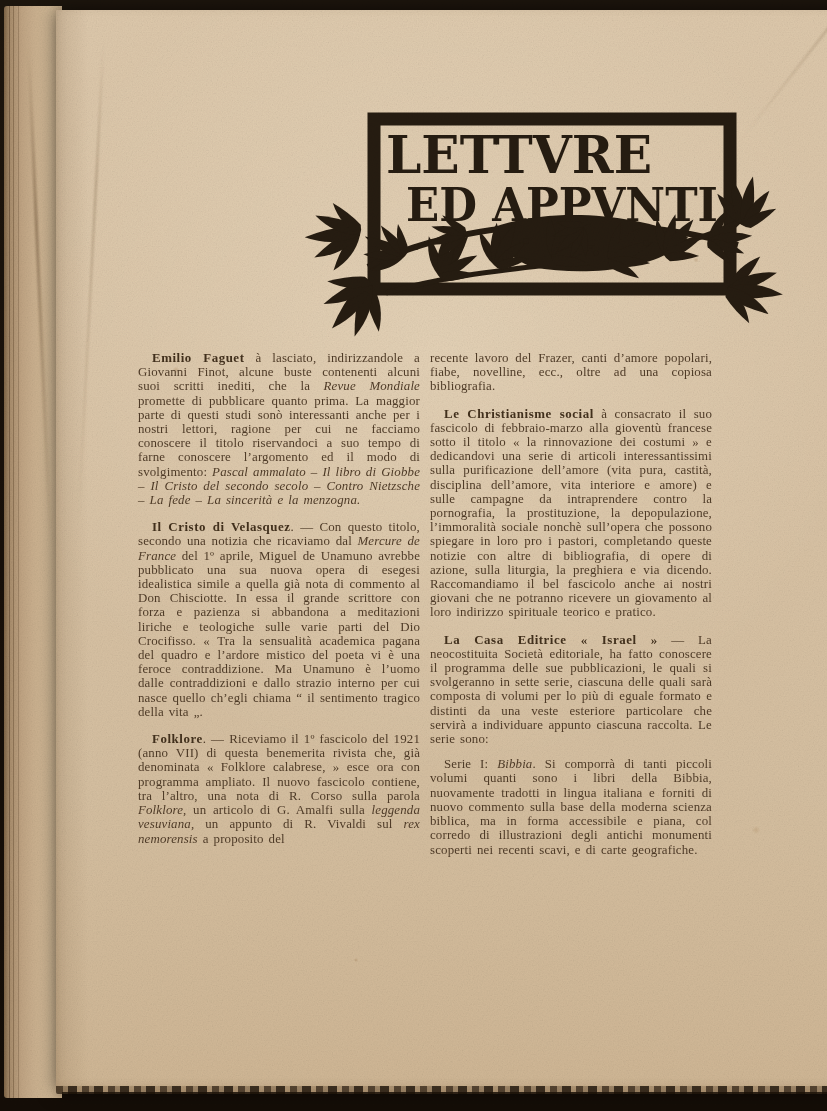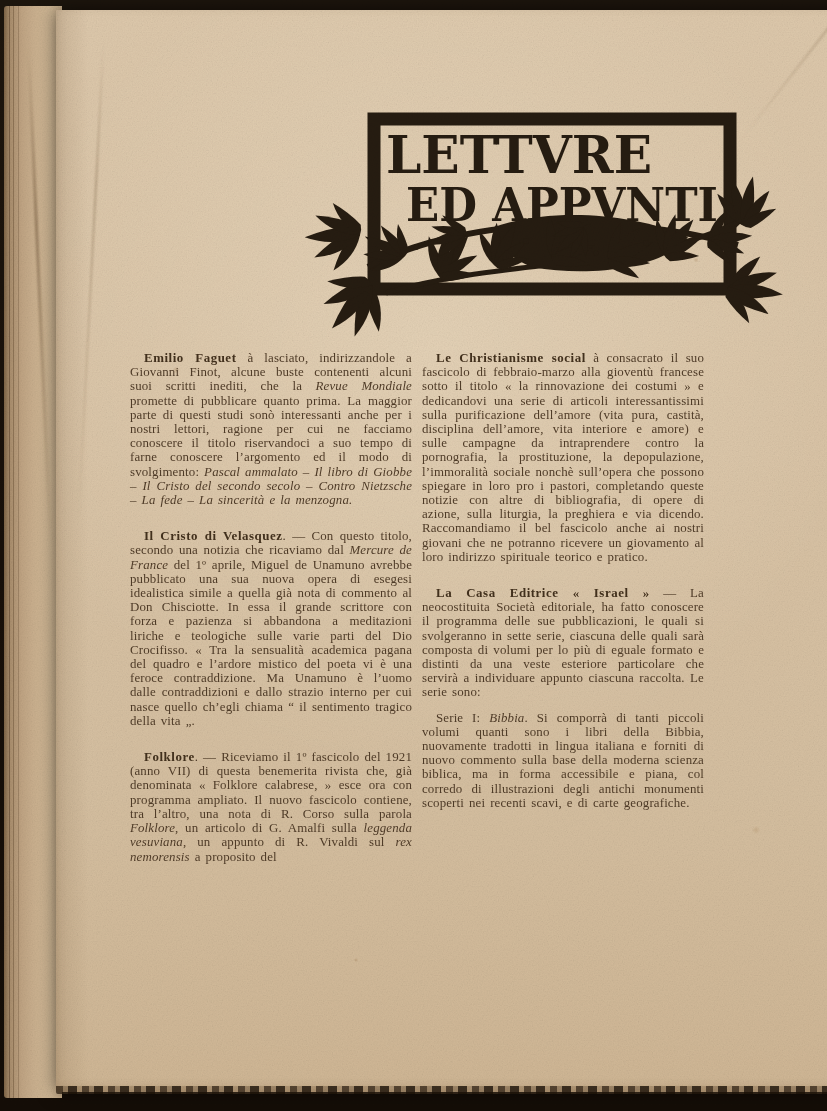--- a/index.html
+++ b/index.html
@@ -68,32 +68,32 @@
   
   .header-art{position:absolute;left:290px;top:96px;width:404px;height:202px;overflow:visible;}
   .header-art .wc{fill:var(--woodcut);}
   .header-art .wc-stroke{fill:none;stroke:var(--woodcut);}
   .header-art text{
     font-family:"DejaVu Serif","Liberation Serif",serif;
     font-weight:700;fill:var(--woodcut);
   }
   
   .text-block{
-    position:absolute;left:74px;top:341px;width:574px;
+    position:absolute;left:82px;top:341px;width:574px;
     display:flex;gap:10px;
     color:var(--ink);
   }
   .col{width:282px;}
   .col.right{width:282px;}
   .para{
     font-size:12.9px;line-height:14.2px;text-align:justify;
     word-spacing:1.6px;letter-spacing:.15px;
     text-rendering:optimizeLegibility;
   }
-  .para + .para{margin-top:22px;}
+  .para + .para{margin-top:13px;}
   .para.flush{margin-top:11px;}
   .para.indent{text-indent:14px;}
   .seg-bold{font-weight:700;letter-spacing:.55px;color:#43311d;}
   .seg-italic{font-style:italic;}
   
   .texture{position:absolute;inset:0;width:100%;height:100%;opacity:.2;
     mix-blend-mode:multiply;pointer-events:none;}
 </style>
 </head>
 <body>
@@ -153,20 +153,21 @@
       </g>
     </svg>
 
     <div class="text-block">
       <div class="col left">
           <p class="para indent"><span class="seg-bold">Emilio Faguet</span><span class="seg-normal"> à lasciato, indirizzandole a Giovanni Finot, alcune buste contenenti alcuni suoi scritti inediti, che la </span><span class="seg-italic">Revue Mondiale</span><span class="seg-normal"> promette di pubblicare quanto prima. La maggior parte di questi studi sonò interessanti anche per i nostri lettori, ragione per cui ne facciamo conoscere il titolo riservandoci a suo tempo di farne conoscere l’argomento ed il modo di svolgimento: </span><span class="seg-italic">Pascal ammalato – Il libro di Giobbe – Il Cristo del secondo secolo – Contro Nietzsche – La fede – La sincerità e la menzogna.</span></p>
           <p class="para indent"><span class="seg-bold">Il Cristo di Velasquez</span><span class="seg-normal">. — Con questo titolo, secondo una notizia che ricaviamo dal </span><span class="seg-italic">Mercure de France</span><span class="seg-normal"> del 1º aprile, Miguel de Unamuno avrebbe pubblicato una sua nuova opera di esegesi idealistica simile a quella già nota di commento al Don Chisciotte. In essa il grande scrittore con forza e pazienza si abbandona a meditazioni liriche e teologiche sulle varie parti del Dio Crocifisso. « Tra la sensualità academica pagana del quadro e l’ardore mistico del poeta vi è una feroce contraddizione. Ma Unamuno è l’uomo dalle contraddizioni e dallo strazio interno per cui nasce quello ch’egli chiama “ il sentimento tragico della vita „.</span></p>
           <p class="para indent"><span class="seg-bold">Folklore</span><span class="seg-normal">. — Riceviamo il 1º fascicolo del 1921 (anno VII) di questa benemerita rivista che, già denominata « Folklore calabrese, » esce ora con programma ampliato. Il nuovo fascicolo contiene, tra l’altro, una nota di R. Corso sulla parola </span><span class="seg-italic">Folklore</span><span class="seg-normal">, un articolo di G. Amalfi sulla </span><span class="seg-italic">leggenda vesuviana</span><span class="seg-normal">, un appunto di R. Vivaldi sul </span><span class="seg-italic">rex nemorensis</span><span class="seg-normal"> a proposito del</span></p>
         </div>
       <div class="col right">
+          <p class="para"><span class="seg-normal">recente lavoro del Frazer, canti d’amore popolari, fiabe, novelline, ecc., oltre ad una copiosa bibliografia.</span></p>
           <p class="para indent"><span class="seg-bold">Le Christianisme social</span><span class="seg-normal"> à consacrato il suo fascicolo di febbraio-marzo alla gioventù francese sotto il titolo « la rinnovazione dei costumi » e dedicandovi una serie di articoli interessantissimi sulla purificazione dell’amore (vita pura, castità, disciplina dell’amore, vita interiore e amore) e sulle campagne da intraprendere contro la pornografia, la prostituzione, la depopulazione, l’immoralità sociale nonchè sull’opera che possono spiegare in loro pro i pastori, completando queste notizie con altre di bibliografia, di opere di azione, sulla liturgia, la preghiera e via dicendo. Raccomandiamo il bel fascicolo anche ai nostri giovani che ne potranno ricevere un giovamento al loro indirizzo spirituale teorico e pratico.</span></p>
           <p class="para indent"><span class="seg-bold">La Casa Editrice « Israel »</span><span class="seg-normal"> — La neocostituita Società editoriale, ha fatto conoscere il programma delle sue pubblicazioni, le quali si svolgeranno in sette serie, ciascuna delle quali sarà composta di volumi per lo più di eguale formato e distinti da una veste esteriore particolare che servirà a individuare appunto ciascuna raccolta. Le serie sono:</span></p>
           <p class="para indent flush"><span class="seg-normal">Serie I: </span><span class="seg-italic">Bibbia</span><span class="seg-normal">. Si comporrà di tanti piccoli volumi quanti sono i libri della Bibbia, nuovamente tradotti in lingua italiana e forniti di nuovo commento sulla base della moderna scienza biblica, ma in forma accessibile e piana, col corredo di illustrazioni degli antichi monumenti scoperti nei recenti scavi, e di carte geografiche.</span></p>
         </div>
     </div>
 
     <div class="deckle"></div>
   </div>
 
   <svg class="texture">

